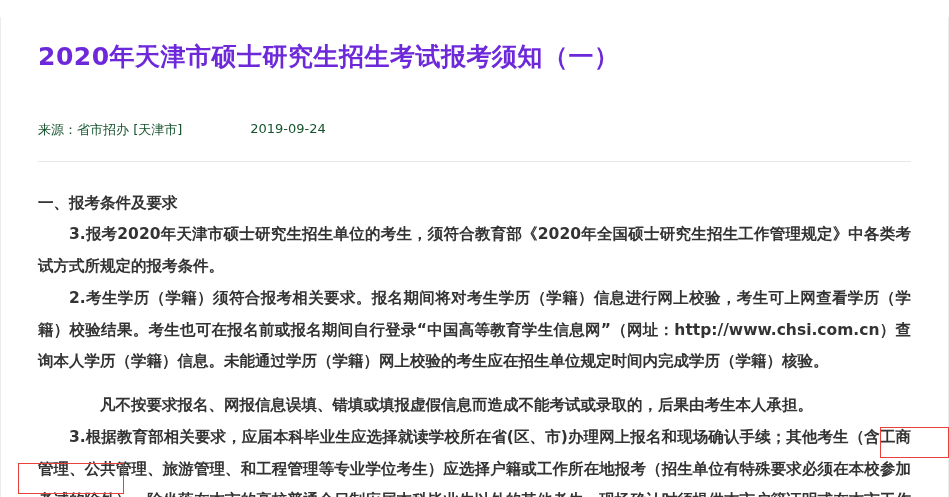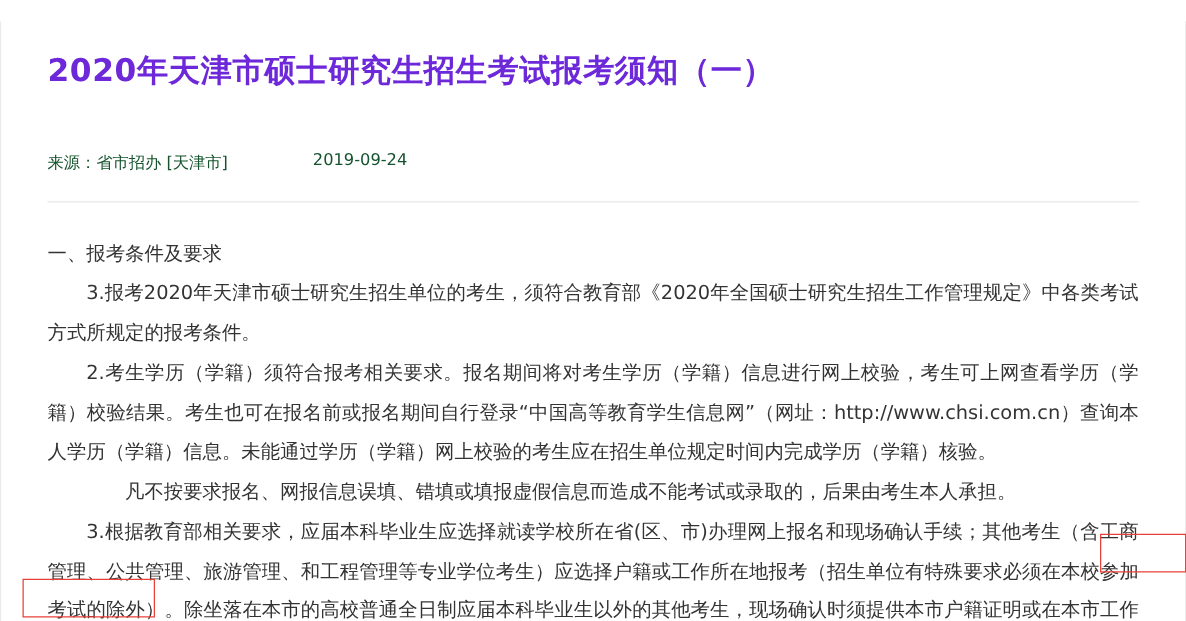--- a/index.html
+++ b/index.html
@@ -56,29 +56,31 @@
   .body-text {
     padding-top: 26px;
     font-size: 15.5px;
     line-height: 2.05;
     color: #333333;
     text-align: justify;
   }
   .para {
     margin: 0;
     padding: 0;
+    font-weight: bold;
   }
   .para.indent1 {
     text-indent: 0;
   }
   .para.indent2 {
     text-indent: 2em;
   }
   .para.indent3 {
     text-indent: 4em;
+    margin-top: 12px;
   }
   .hl-box {
     position: absolute;
     border: 1.6px solid #e8413a;
     box-sizing: border-box;
     pointer-events: none;
   }
   #hl-left {
     left: 18px;
     top: 446px;

